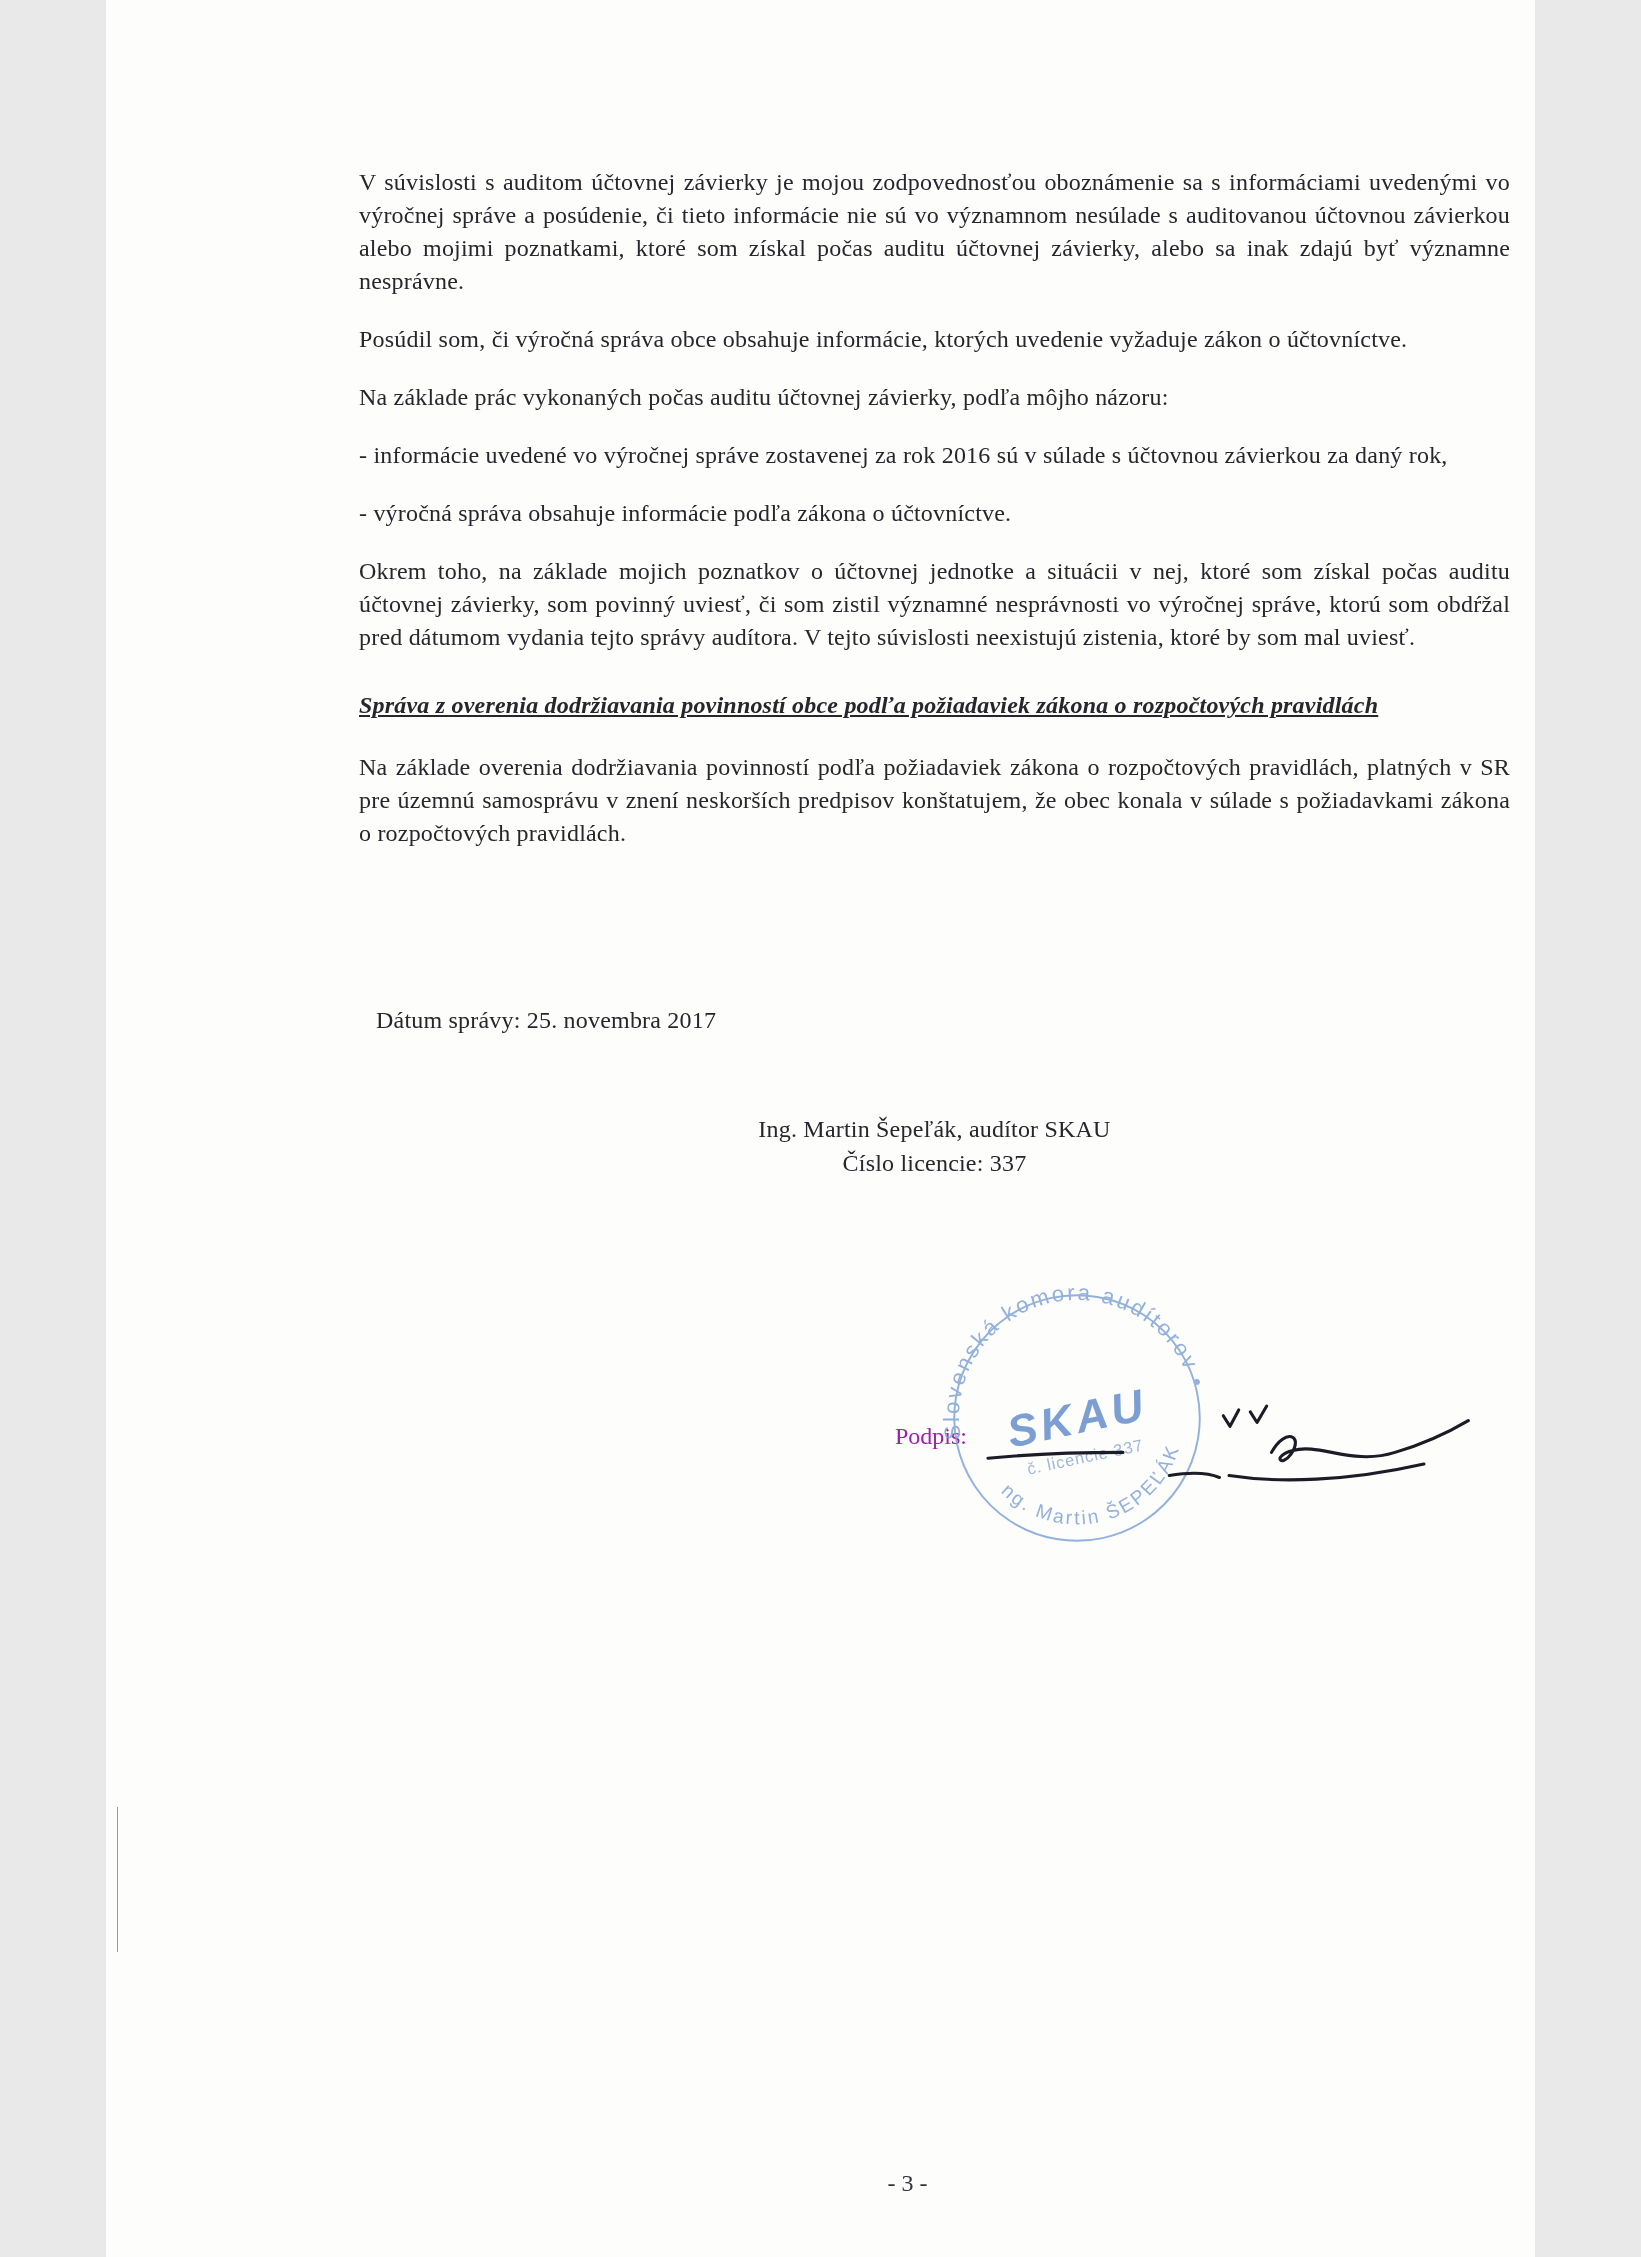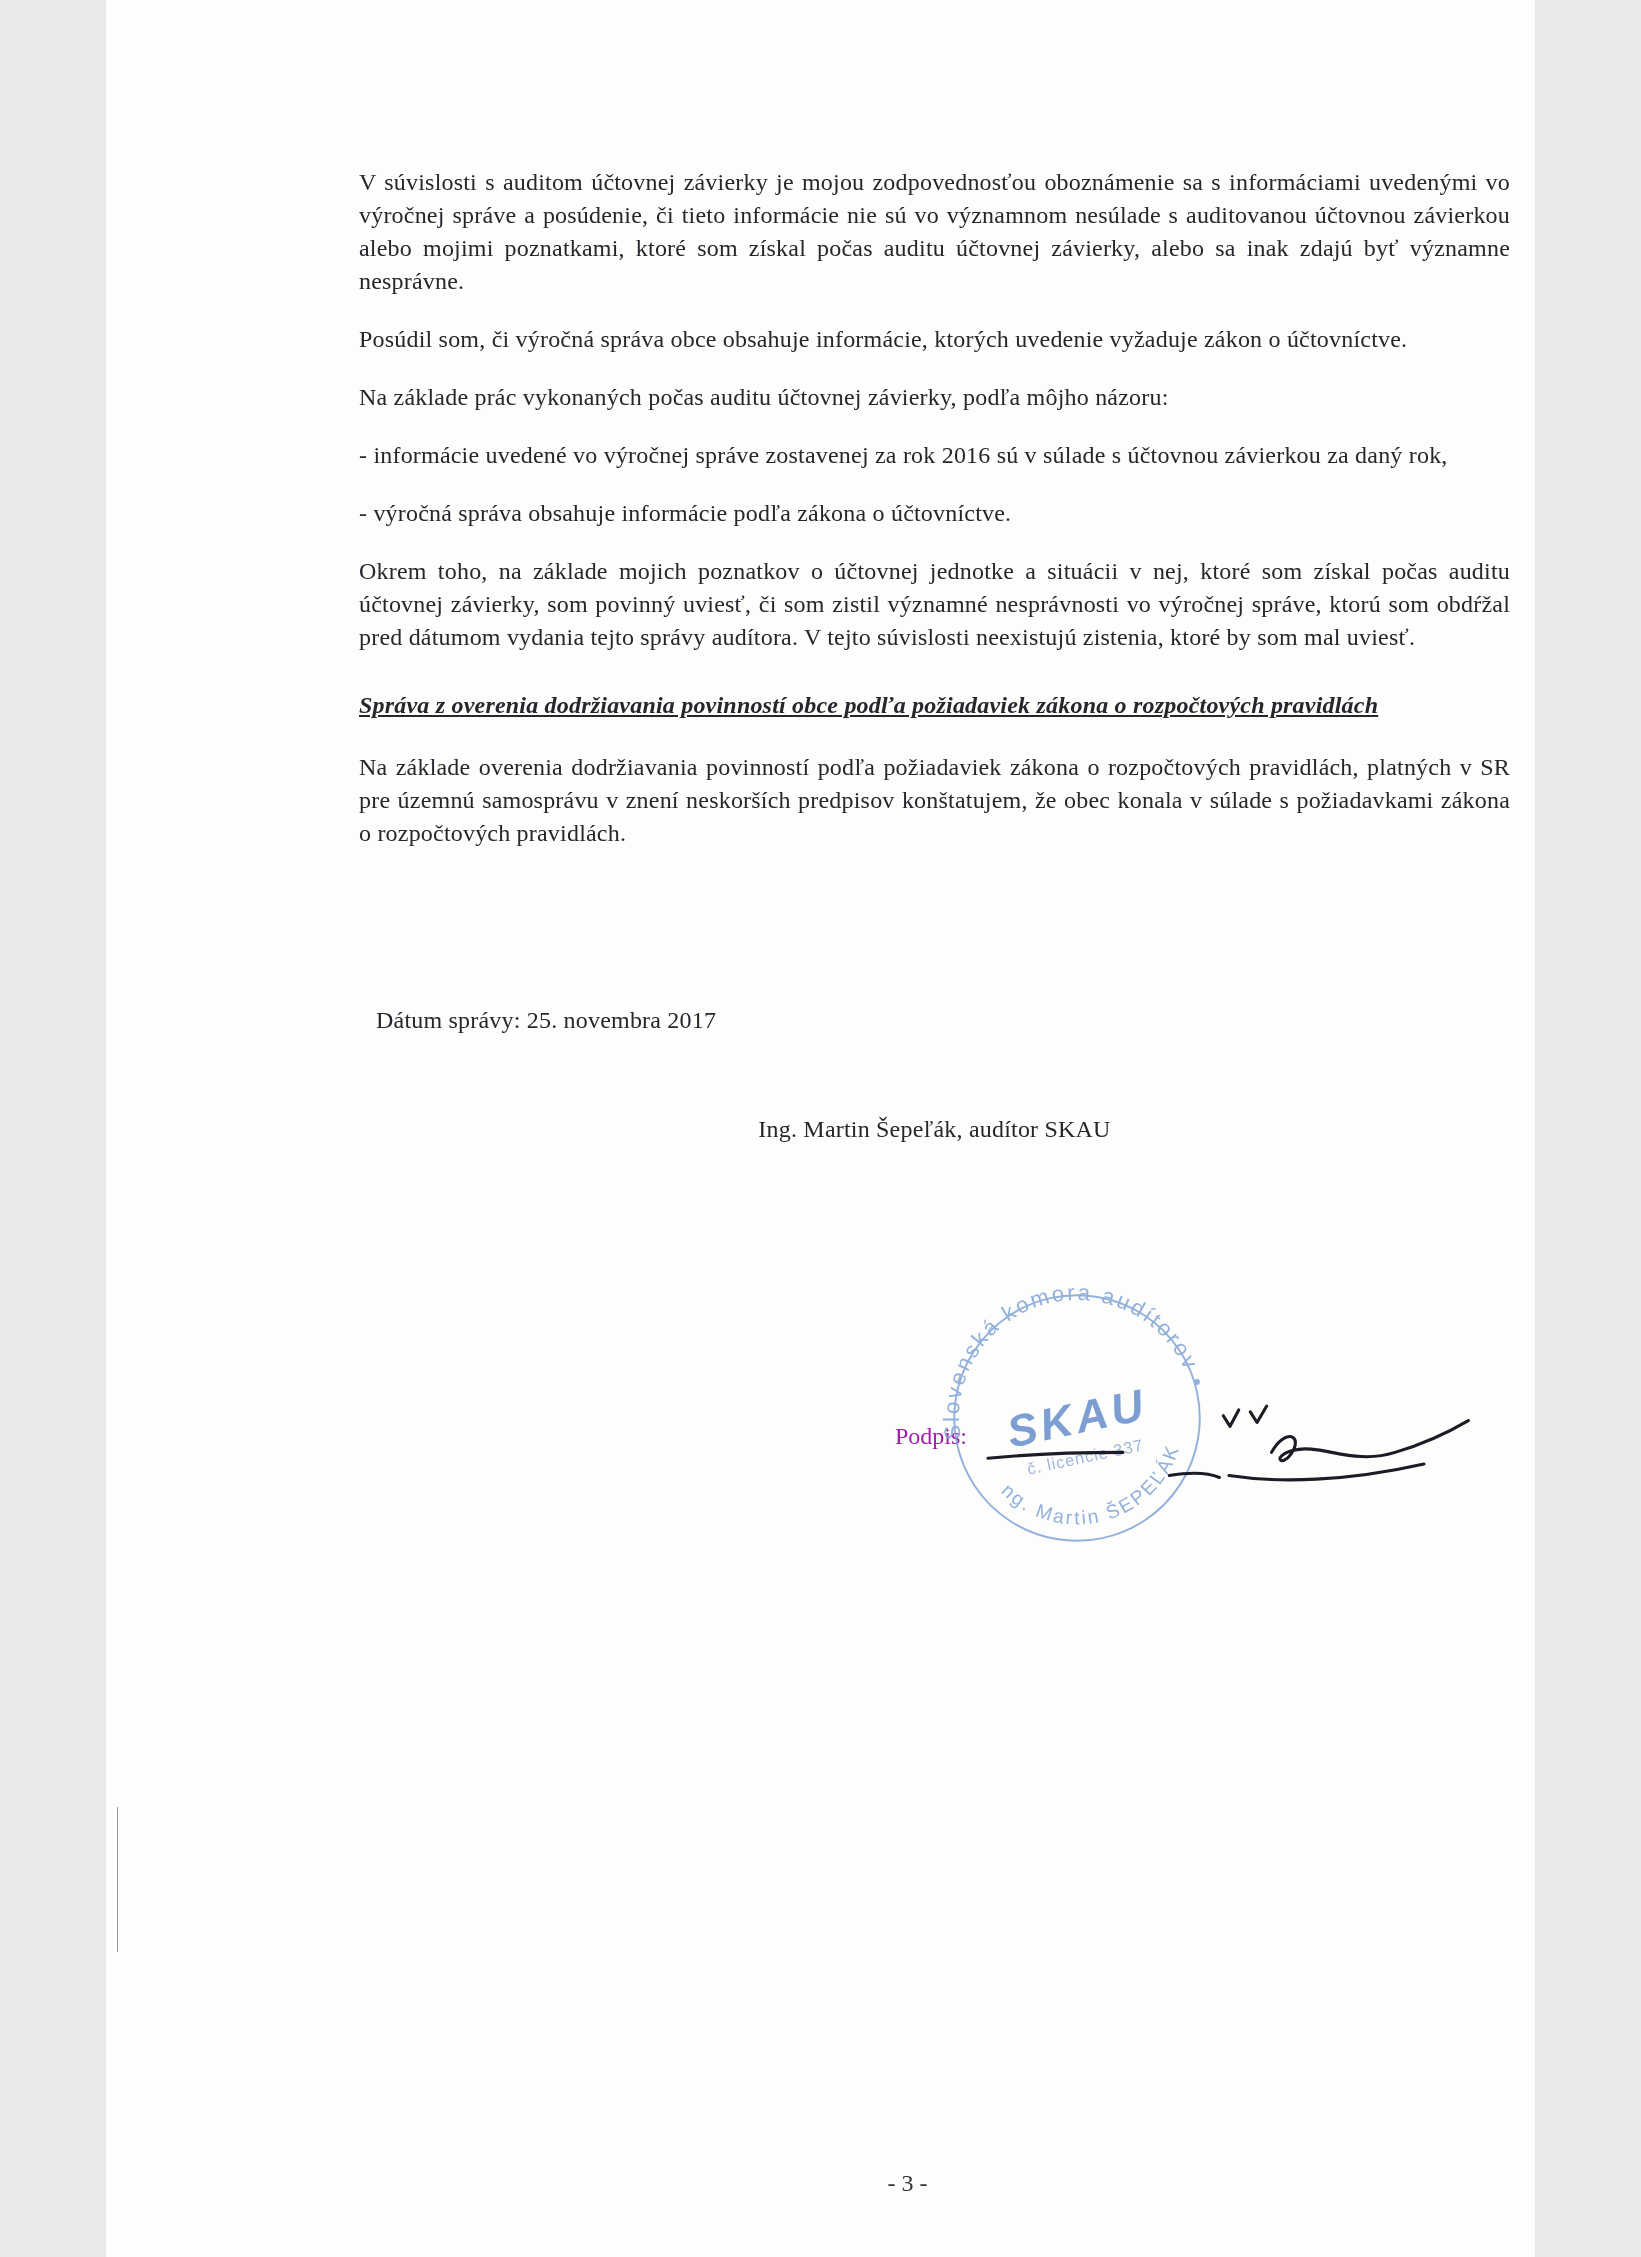--- a/index.html
+++ b/index.html
@@ -75,20 +75,21 @@
     <p class="bullet">- výročná správa obsahuje informácie podľa zákona o účtovníctve.</p>
     <p class="para">Okrem toho, na základe mojich poznatkov o účtovnej jednotke a situácii v nej, ktoré som získal počas auditu účtovnej závierky, som povinný uviesť, či som zistil významné nesprávnosti vo výročnej správe, ktorú som obdŕžal pred dátumom vydania tejto správy audítora. V tejto súvislosti neexistujú zistenia, ktoré by som mal uviesť.</p>
 
     <p class="heading">Správa z overenia dodržiavania povinností obce podľa požiadaviek zákona o rozpočtových pravidlách</p>
     <p class="para">Na základe overenia dodržiavania povinností podľa požiadaviek zákona o rozpočtových pravidlách, platných v SR pre územnú samosprávu v znení neskorších predpisov konštatujem, že obec konala v súlade s požiadavkami zákona o rozpočtových pravidlách.</p>
 
     <p class="date-line">Dátum správy: 25. novembra 2017</p>
 
     <div class="signer">
       <div>Ing. Martin Šepeľák, audítor SKAU</div>
+      <div>Číslo licencie: 337</div>
     </div>
   </div>
 
   <div class="podpis">Podpis:</div>
 
   <svg class="stamp" width="290" height="290" viewBox="0 0 300 300">
     <g opacity="0.82">
       <circle cx="150" cy="150" r="127" fill="none" stroke="#7ba0d4" stroke-width="2"></circle>
       <defs>
         <path id="ringTop" d="M 35.4,191.7 A 122,122 0 1 1 264.6,191.7" fill="none"></path>

